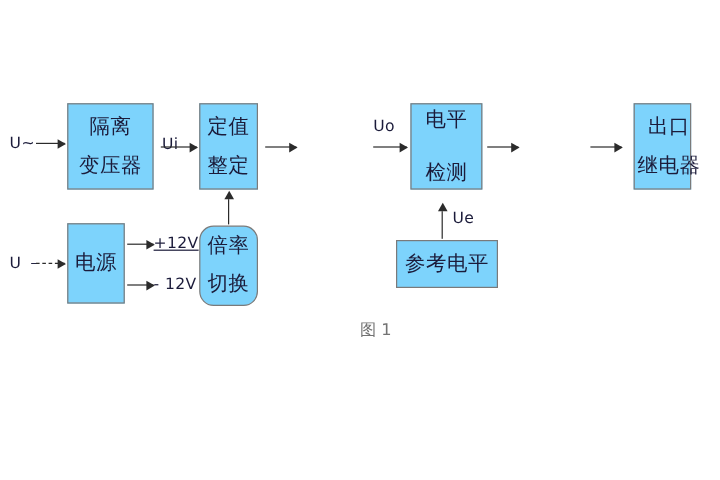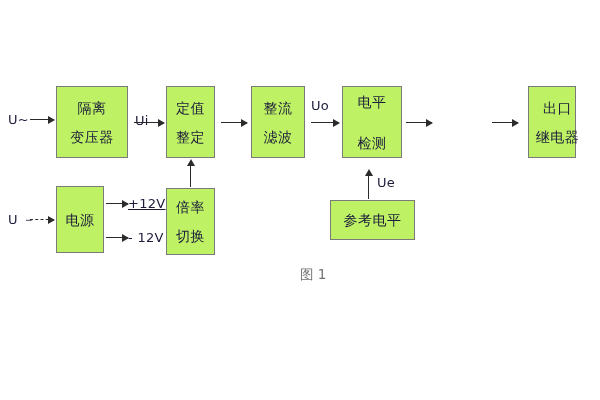--- a/index.html
+++ b/index.html
@@ -16,28 +16,28 @@
   #diagram {
     position: relative;
     width: 600px;
     height: 400px;
   }
 
   
   .block {
     position: absolute;
     border: 1.3px solid #7a7a7a;
-    background: #bef264;
+    background: #7dd3fc;
     box-sizing: border-box;
     display: flex;
     flex-direction: column;
     align-items: center;
     justify-content: center;
     color: #1b1b3a;
-    font-size: 14px;
+    font-size: 17px;
     line-height: 1.0;
   }
   .block .ln {
     display: block;
     white-space: nowrap;
     letter-spacing: 0.5px;
   }
   .block .ln + .ln {
     margin-top: 15px;
   }
@@ -120,24 +120,20 @@
   <div class="label sig" style="left:135px; top:114px;">Ui</div>
   <div class="arrow-r" style="left:134px; top:122px; width:30px;"></div>
 
   <div class="block" style="left:166px; top:86px; width:49px; height:72px;">
     <span class="ln">定值</span>
     <span class="ln">整定</span>
   </div>
 
   <div class="arrow-r" style="left:221px; top:122px; width:26px;"></div>
 
-  <div class="block" style="left:251px; top:86px; width:54px; height:72px;">
-    <span class="ln">整流</span>
-    <span class="ln">滤波</span>
-  </div>
 
   <div class="label sig" style="left:311px; top:99px;">Uo</div>
   <div class="arrow-r" style="left:311px; top:122px; width:28px;"></div>
 
   <div class="block" style="left:342px; top:86px; width:60px; height:72px;gap:12px;">
     <span class="ln">电平</span>
     <span class="ln">检测</span>
   </div>
 
   <div class="arrow-r" style="left:406px; top:122px; width:26px;"></div>
@@ -156,21 +152,21 @@
   <div class="block single" style="left:56px; top:186px; width:48px; height:67px;">
     <span class="ln">电源</span>
   </div>
 
   <div class="arrow-r" style="left:106px; top:203px; width:22px;"></div>
   <div class="label sig" style="left:128px; top:197px;text-decoration:underline;">+12V</div>
 
   <div class="arrow-r" style="left:106px; top:237px; width:22px;"></div>
   <div class="label sig" style="left:128px; top:231px;">- 12V</div>
 
-  <div class="block" style="left:166px; top:188px; width:49px; height:67px;">
+  <div class="block" style="left:166px; top:188px; width:49px; height:67px;border-radius:12px;">
     <span class="ln">倍率</span>
     <span class="ln">切换</span>
   </div>
 
   <div class="arrow-u" style="left:190px; top:166px; height:21px;"></div>
 
   <div class="block single" style="left:330px; top:200px; width:85px; height:40px;">
     <span class="ln">参考电平</span>
   </div>
 

